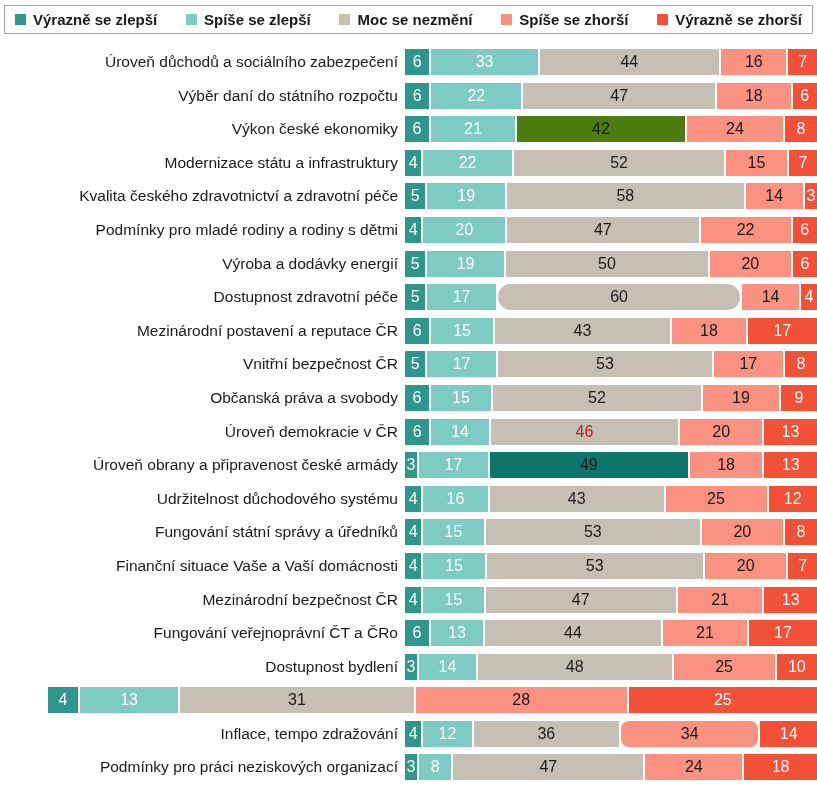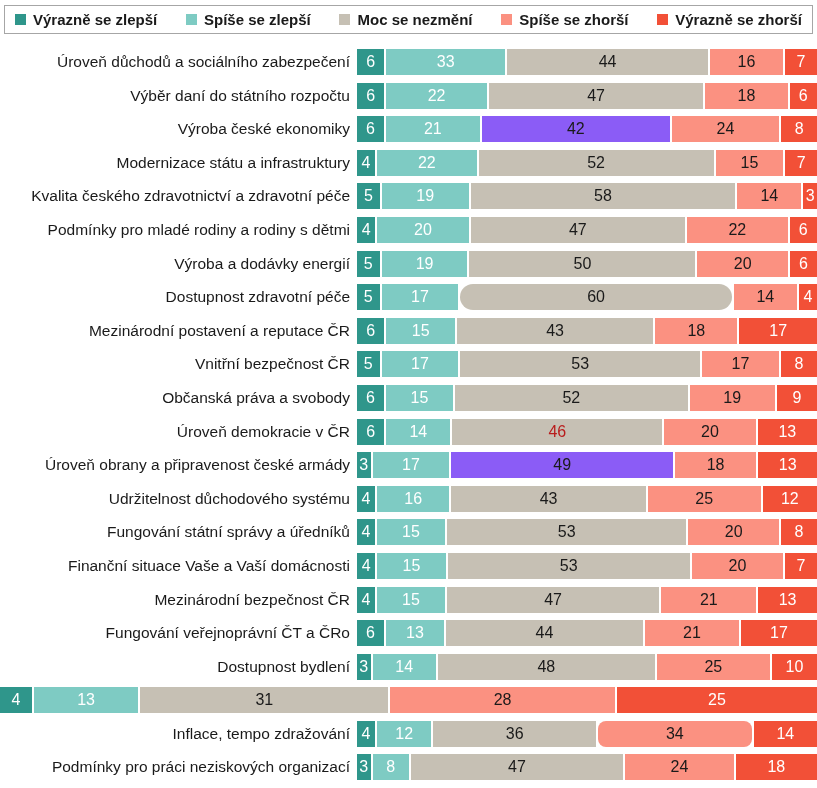--- a/index.html
+++ b/index.html
@@ -43,20 +43,21 @@
   
   .rows {
     margin-top: 15px;
     display: flex;
     flex-direction: column;
   }
   .row {
     height: 33.6px;
     display: flex;
     align-items: flex-start;
+    padding-left: 48px;
   }
   .row-label {
     box-sizing: border-box;
     width: 357px;
     padding-right: 7px;
     text-align: right;
     font-size: 15.5px;
     line-height: 26px;
     color: #1a1a1a;
     white-space: nowrap;
@@ -138,29 +139,29 @@
           </div>
           <div class="seg" style="flex-grow: 18; flex-basis: 0px; background: rgb(251, 145, 129); color: rgb(26, 26, 26);">
             <span>18</span>
           </div>
           <div class="seg" style="flex-grow: 6; flex-basis: 0px; background: rgb(242, 80, 55); color: rgb(255, 255, 255);">
             <span>6</span>
           </div>
         </div>
       </div>
       <div class="row">
-        <div class="row-label">Výroba české ekonomiky</div>
+        <div class="row-label">Výkon české ekonomiky</div>
         <div class="bar">
           <div class="seg" style="flex-grow: 6; flex-basis: 0px; background: rgb(47, 150, 139); color: rgb(255, 255, 255);">
             <span>6</span>
           </div>
           <div class="seg" style="flex-grow: 21; flex-basis: 0px; background: rgb(126, 203, 195); color: rgb(255, 255, 255);">
             <span>21</span>
           </div>
-          <div class="seg" style="flex-grow: 42; flex-basis: 0px; background: #8b5cf6; color: rgb(26, 26, 26);">
+          <div class="seg" style="flex-grow: 42; flex-basis: 0px; background: #4d7c0f; color: rgb(26, 26, 26);">
             <span>42</span>
           </div>
           <div class="seg" style="flex-grow: 24; flex-basis: 0px; background: rgb(251, 145, 129); color: rgb(26, 26, 26);">
             <span>24</span>
           </div>
           <div class="seg" style="flex-grow: 8; flex-basis: 0px; background: rgb(242, 80, 55); color: rgb(255, 255, 255);">
             <span>8</span>
           </div>
         </div>
       </div>
@@ -346,21 +347,21 @@
       </div>
       <div class="row">
         <div class="row-label">Úroveň obrany a připravenost české armády</div>
         <div class="bar">
           <div class="seg" style="flex-grow: 3; flex-basis: 0px; background: rgb(47, 150, 139); color: rgb(255, 255, 255);">
             <span>3</span>
           </div>
           <div class="seg" style="flex-grow: 17; flex-basis: 0px; background: rgb(126, 203, 195); color: rgb(255, 255, 255);">
             <span>17</span>
           </div>
-          <div class="seg" style="flex-grow: 49; flex-basis: 0px; background: #8b5cf6; color: rgb(26, 26, 26);">
+          <div class="seg" style="flex-grow: 49; flex-basis: 0px; background: #0f766e; color: rgb(26, 26, 26);">
             <span>49</span>
           </div>
           <div class="seg" style="flex-grow: 18; flex-basis: 0px; background: rgb(251, 145, 129); color: rgb(26, 26, 26);">
             <span>18</span>
           </div>
           <div class="seg" style="flex-grow: 13; flex-basis: 0px; background: rgb(242, 80, 55); color: rgb(255, 255, 255);">
             <span>13</span>
           </div>
         </div>
       </div>

